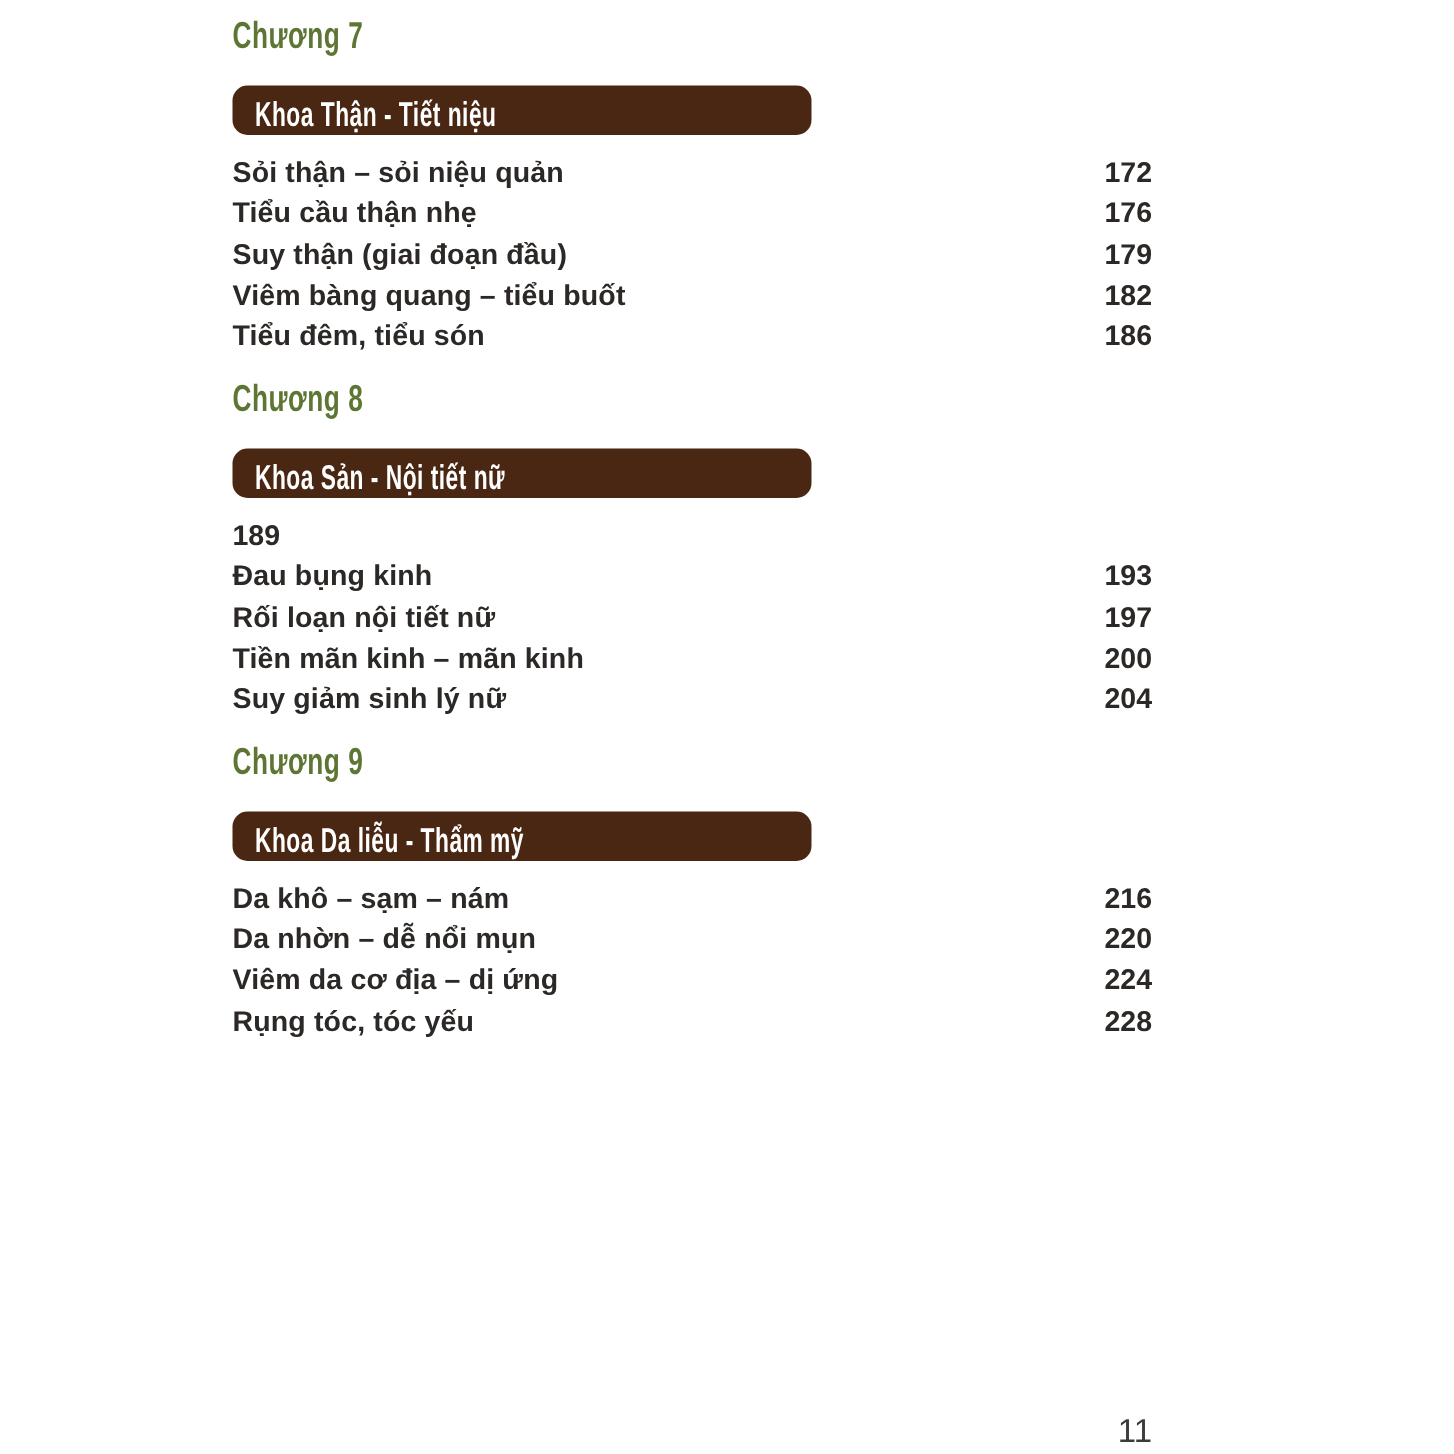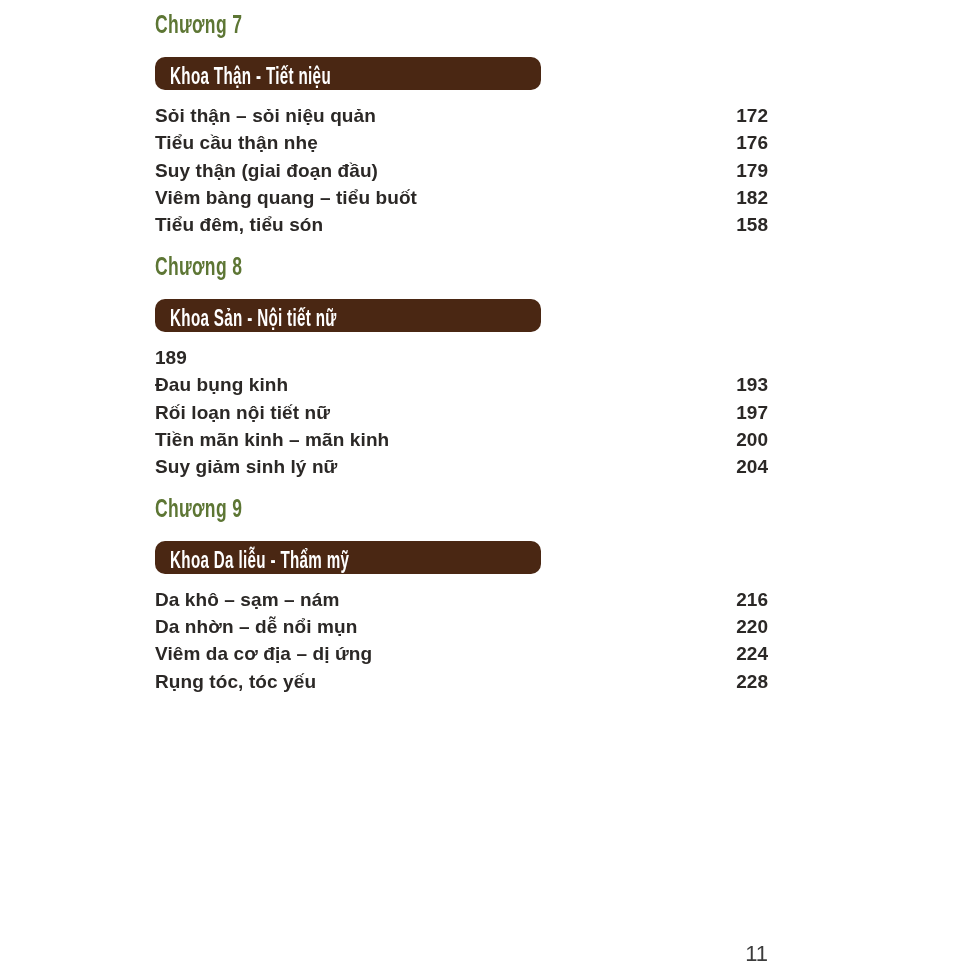--- a/index.html
+++ b/index.html
@@ -99,21 +99,21 @@
     <span class="toc-page">179</span>
   </div>
 
   <div class="toc-row">
     <span class="toc-title">Viêm bàng quang – tiểu buốt</span>
     <span class="toc-page">182</span>
   </div>
 
   <div class="toc-row">
     <span class="toc-title">Tiểu đêm, tiểu són</span>
-    <span class="toc-page">158</span>
+    <span class="toc-page">186</span>
   </div>
 </div>
   </section>
 
   <section class="section">
     <h2 class="chapter-title">
       <span class="cond">Chương 8</span>
     </h2>
     <div class="banner">
       <span class="banner-text">Khoa Sản - Nội tiết nữ</span>

